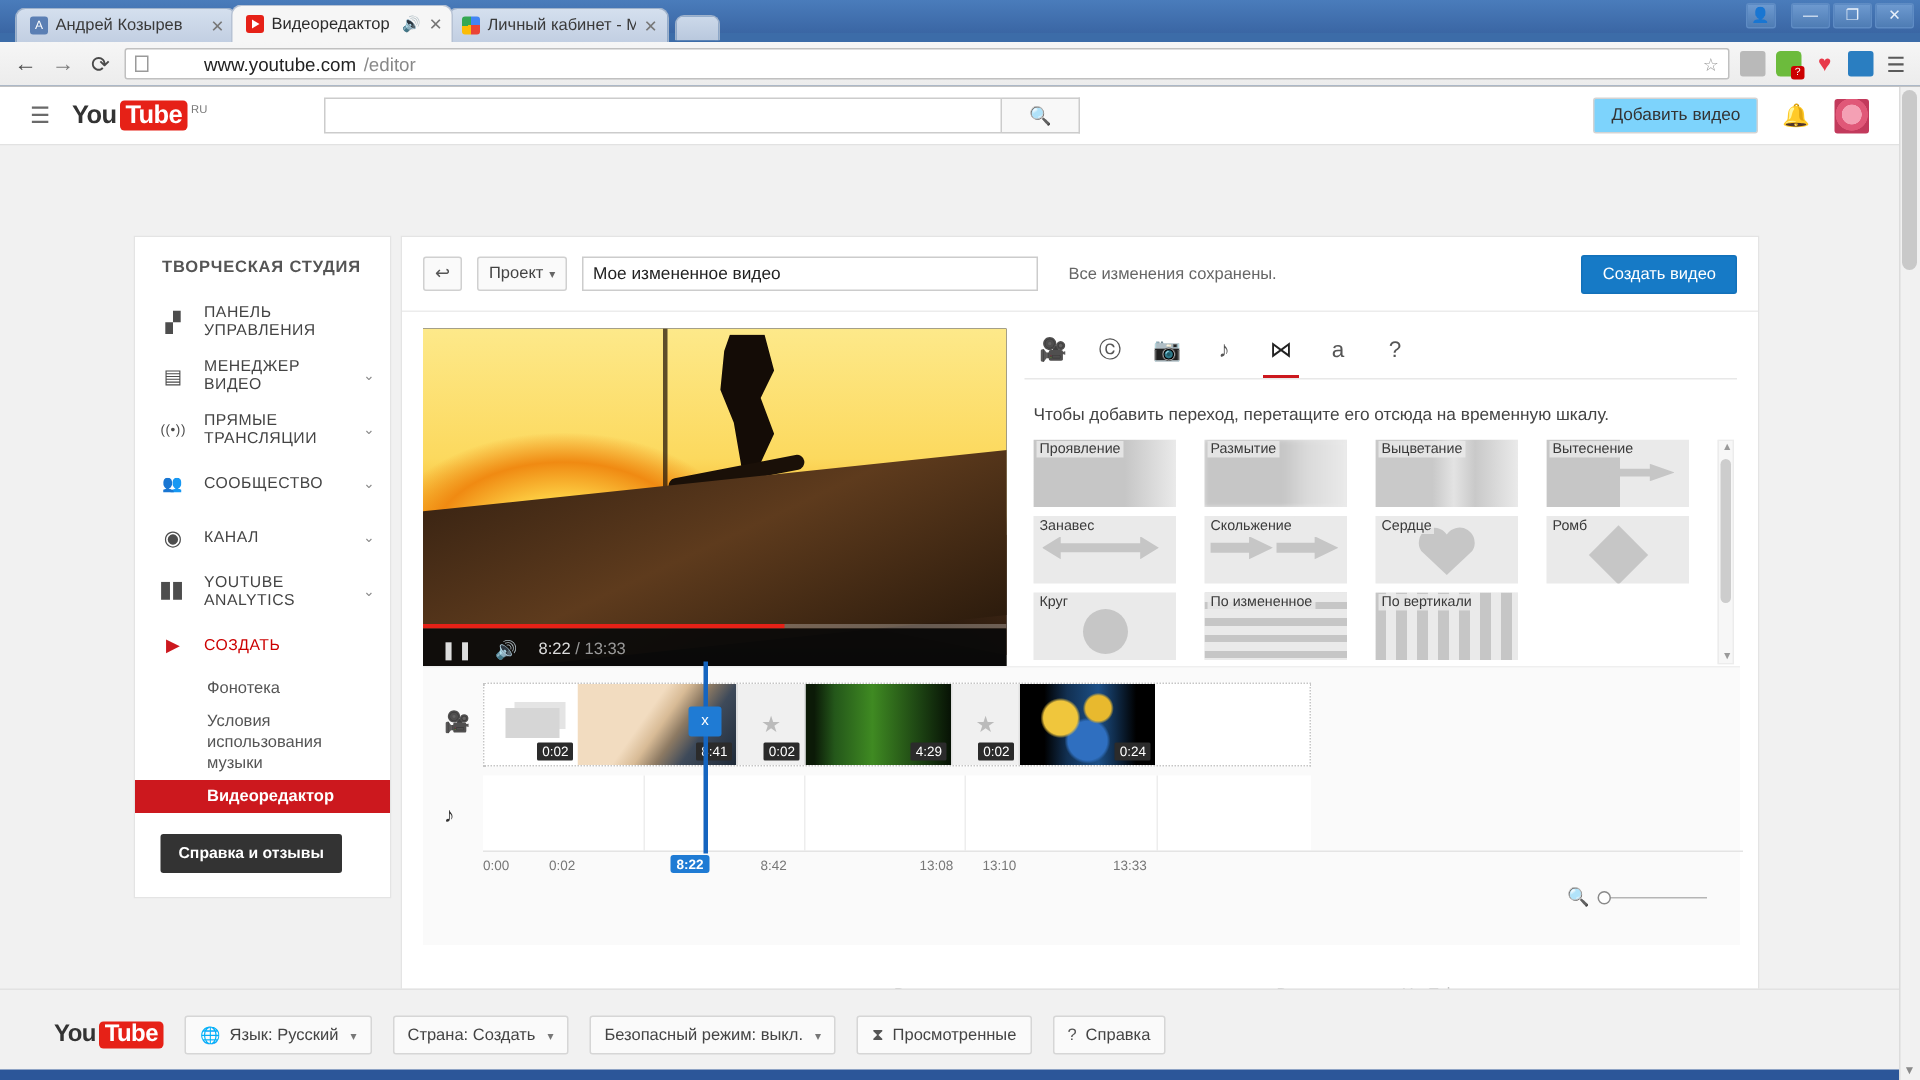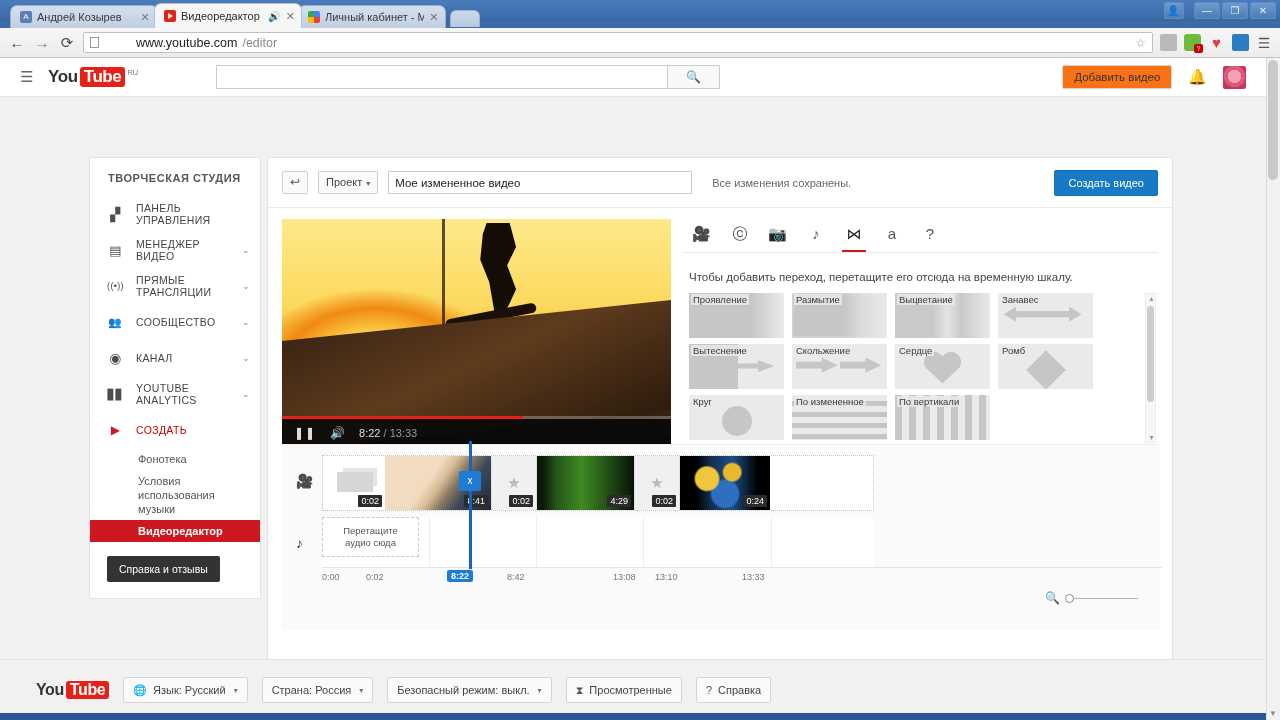--- a/index.html
+++ b/index.html
@@ -130,21 +130,21 @@
   #yt-search-input {
     width:452px; height:24px; border:1px solid #ccc; background:#fff;
     padding:0 7px; font-size:12px; font-family:inherit; color:#333; outline:none;
   }
   #yt-search-button {
     width:52px; height:24px; border:1px solid #ccc; border-left:none;
     background:#f8f8f8; color:#555; font-size:12px; cursor:pointer;
   }
   #yt-masthead-right { margin-left:auto; display:flex; align-items:center; gap:16px; }
   #upload-button {
-    height:24px; padding:0 11px; border:1px solid #d3d3d3; background:#f97316;
+    height:24px; padding:0 11px; border:1px solid #d3d3d3; background:#7dd3fc;
     font-size:11.5px; color:#333; font-family:inherit; cursor:pointer; border-radius:2px;text-align:right;
   }
   #notifications-icon { font-size:15px; color:#6c6c6c; }
   #avatar {
     width:23px; height:23px; border-radius:2px;
     background:radial-gradient(circle at 50% 45%, #f4a0b4 0 38%, #e05878 40% 62%, #c23a5c 64% 100%);
   }
 
   
   #studio-sidebar {
@@ -164,21 +164,21 @@
   .side-icon { width:17px; flex:0 0 17px; text-align:center; color:#4d4d4d; font-size:13px; }
   .side-item.current .side-icon { color:#cc181e; }
   .side-label { flex:1 1 auto; }
   .side-chev { font-size:9px; color:#8a8a8a; }
   .sub-item {
     font-size:11px; color:#555; padding:4px 10px 4px 48px; line-height:14px; cursor:pointer;
   }
   .sub-item.active { background:#cc181e; color:#fff; font-weight:bold; }
   #help-feedback-button {
     margin:14px 0 16px 17px; display:inline-block;
-    background:#333; color:#fff; font-size:10.5px; font-weight:normal;
+    background:#333; color:#fff; font-size:10.5px; font-weight:bold;
     padding:7px 12px; border-radius:2px; cursor:pointer;
   }
 
   
   #editor-card {
     position:absolute; left:267px; top:99px; width:906px; height:531px;
     background:#fff; border:1px solid #e4e4e4;
   }
   #editor-toolbar {
     height:50px; border-bottom:1px solid #ececec;
@@ -255,21 +255,21 @@
     width:38px; text-align:center; font-size:15px; color:#555; cursor:pointer;
     position:relative; line-height:30px;
   }
   .asset-tab.active { color:#222; }
   .asset-tab.active:after {
     content:""; position:absolute; left:7px; right:7px; bottom:0; height:2px; background:#cc181e;
   }
   #asset-hint { font-size:11.5px; color:#444; padding:18px 0 10px 6px; }
   #transitions-grid-wrap { position:relative; height:150px; overflow:hidden; }
   #transitions-grid {
-    display:grid; grid-template-columns:repeat(4,97px); gap:6px 6px; padding-left:6px;
+    display:grid; grid-template-columns:repeat(4,97px); gap:6px 17px; padding-left:6px;
   }
   .transition {
     width:95px; height:45px; background:#eaeaea; position:relative; overflow:hidden; cursor:grab;
   }
   .transition-label {
     position:absolute; left:2px; top:1px; z-index:2; font-size:9.5px; color:#3a3a3a;
     background:rgba(234,234,234,.82); padding:0 2px; white-space:nowrap;
   }
   .tr-shape { position:absolute; inset:0; }
   .tr-fade   { background:linear-gradient(90deg,#c6c6c6 0 64%, #eaeaea 100%); }
@@ -578,26 +578,26 @@
               </div>
               <div class="transition">
                 <span class="transition-label">Размытие</span>
                 <span class="tr-shape tr-blur"></span>
               </div>
               <div class="transition">
                 <span class="transition-label">Выцветание</span>
                 <span class="tr-shape tr-dissolve"></span>
               </div>
               <div class="transition">
+                <span class="transition-label">Вытеснение</span>
+                <span class="tr-shape tr-wipe"></span>
+              </div>
+              <div class="transition">
                 <span class="transition-label">Занавес</span>
                 <span class="tr-shape tr-curtain"></span>
-              </div>
-              <div class="transition">
-                <span class="transition-label">Вытеснение</span>
-                <span class="tr-shape tr-wipe"></span>
               </div>
               <div class="transition">
                 <span class="transition-label">Скольжение</span>
                 <span class="tr-shape tr-slide"></span>
               </div>
               <div class="transition">
                 <span class="transition-label">Сердце</span>
                 <span class="tr-shape tr-heart"></span>
               </div>
               <div class="transition">
@@ -655,24 +655,20 @@
             <div class="clip" style="flex-basis:90px;">
               <span class="clip-thumb thumb-night"></span>
               <span class="clip-dur">0:24</span>
             </div>
           </div>
         </div>
 
         <div id="audio-track-row">
           <span class="track-icon">♪</span>
           <div id="audio-track">
-            <div id="audio-dropzone">
-              <span>Перетащите</span>
-              <span>аудио сюда</span>
-            </div>
             <span class="track-gridline" style="left:107px;"></span>
             <span class="track-gridline" style="left:214px;"></span>
             <span class="track-gridline" style="left:321px;"></span>
             <span class="track-gridline" style="left:449px;"></span>
           </div>
         </div>
 
         <div id="playhead">
           <div id="playhead-handle">x</div>
         </div>
@@ -703,21 +699,21 @@
       <div id="footer-logo">
         <span id="footer-logo-you">You</span>
         <span id="footer-logo-tube">Tube</span>
       </div>
       <div class="footer-btn">
         <span class="fb-icon">🌐</span>
         <span>Язык: Русский</span>
         <span class="fb-caret">▾</span>
       </div>
       <div class="footer-btn">
-        <span>Страна: Россия</span>
+        <span>Страна: Создать</span>
         <span class="fb-caret">▾</span>
       </div>
       <div class="footer-btn">
         <span>Безопасный режим: выкл.</span>
         <span class="fb-caret">▾</span>
       </div>
       <div class="footer-btn">
         <span class="fb-icon">⧗</span>
         <span>Просмотренные</span>
       </div>

